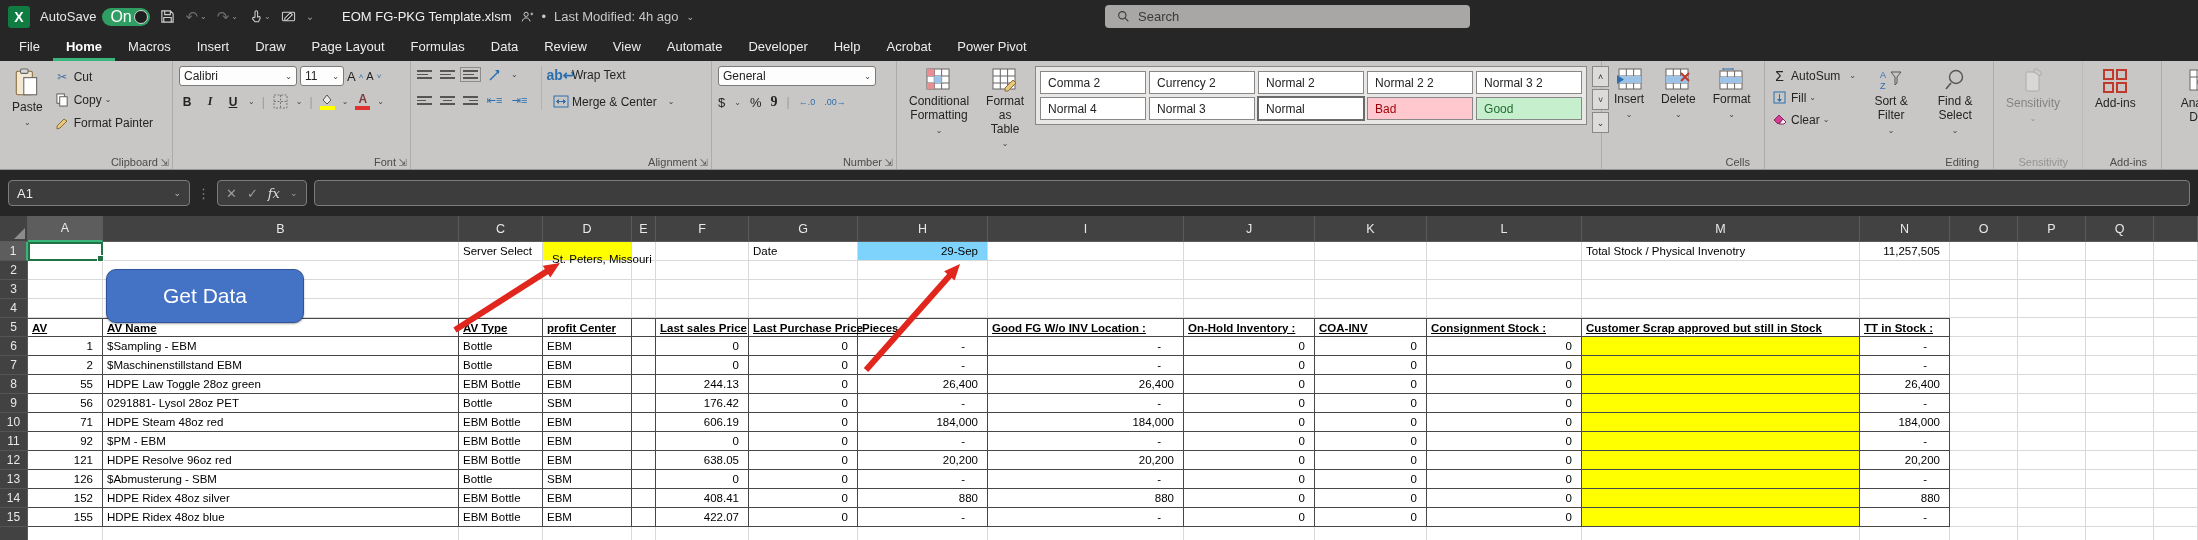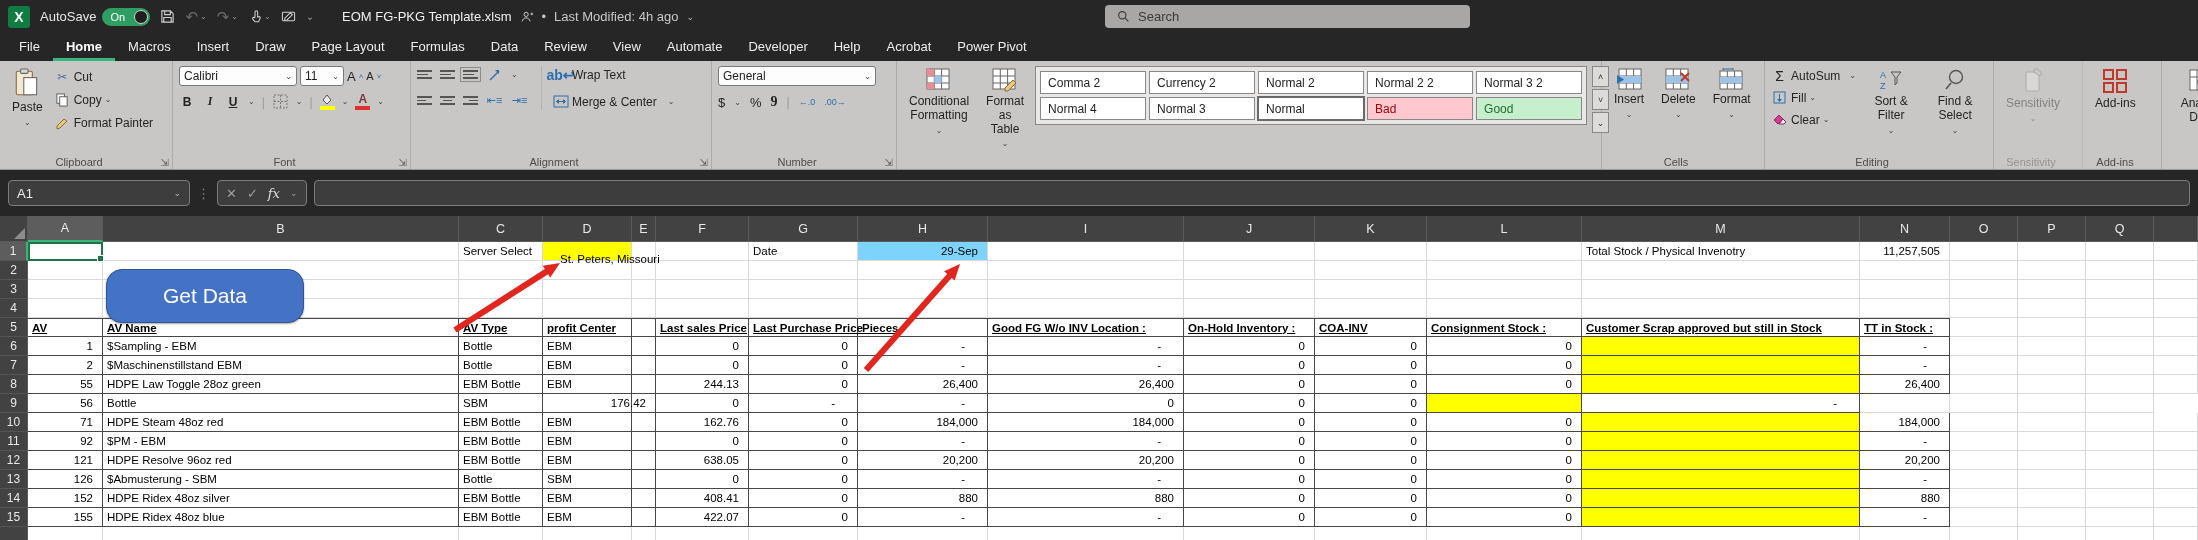--- a/index.html
+++ b/index.html
@@ -6,37 +6,37 @@
   body{width:2198px;height:540px;overflow:hidden;position:relative;background:#fff;
        font-family:"Liberation Sans",sans-serif;-webkit-font-smoothing:antialiased}
   
   .titlebar{height:33px;background:#262626;color:#e6e6e6;display:flex;align-items:center;font-size:13px;position:relative}
   .tb-left{display:flex;align-items:center;gap:10px;padding-left:8px}
   .xl-logo{width:22px;height:22px;background:#107c41;border-radius:3px;color:#fff;font-weight:bold;
            display:flex;align-items:center;justify-content:center;font-size:14px}
   .autosave{display:flex;align-items:center;gap:6px}
   .as-pill{width:48px;height:18px;border-radius:9px;background:#2f9e63;display:flex;align-items:center;
            justify-content:space-between;padding:0 2px 0 8px;box-sizing:border-box}
-  .as-pill .on{color:#fff;font-size:11px}
+  .as-pill .on{color:#fff;font-size:16px}
   .as-knob{width:14px;height:14px;border-radius:50%;background:#1f1f1f;border:1px solid #d0d0d0;box-sizing:border-box}
   .tb-ic{color:#bfbfbf;font-size:15px;line-height:1;display:flex;align-items:center;gap:2px}
   .tb-ic.dim{color:#6d6d6d}
   .tb-ic .dd{font-size:8px;color:#9a9a9a}
   .fname{margin-left:18px;display:flex;align-items:center;gap:8px;color:#f0f0f0}
   .fname .meta{color:#c8c8c8}
   .searchbox{position:absolute;left:1105px;top:5px;width:365px;height:23px;background:#a9a7a5;border-radius:4px;
              display:flex;align-items:center;gap:8px;padding-left:12px;box-sizing:border-box;color:#3a3a3a;font-size:13px}
   
   .tabsrow{height:28px;background:#262626;display:flex;align-items:stretch;color:#ececec;font-size:13px;padding-left:6px}
   .rtab{padding:6px 13px 4px;display:flex;align-items:center;border-bottom:3px solid transparent;white-space:nowrap}
   .rtab.active{font-weight:bold;border-bottom-color:#3bb57c;color:#fff}
   
   .ribbon{height:108px;background:#c9c7c5;border-bottom:1px solid #979593;display:flex;color:#242424;font-size:12px;overflow:hidden}
   .rgroup{position:relative;border-right:1px solid #aeacaa;padding:5px 6px 17px 6px;display:flex;gap:5px;align-items:flex-start;flex:0 0 auto}
-  .glabel{position:absolute;bottom:1px;left:0;right:14px;text-align:center;font-size:11px;color:#4c4c4c;white-space:nowrap}
+  .glabel{position:absolute;bottom:1px;left:0;right:14px;text-align:right;font-size:11px;color:#4c4c4c;white-space:nowrap}
   .launch{position:absolute;bottom:1px;right:3px;font-size:10px;color:#555}
   .bigbtn{display:flex;flex-direction:column;align-items:center;justify-content:flex-start;gap:3px;padding:2px 6px;text-align:center;line-height:1.15}
   .bigbtn .dd{font-size:8px;color:#444}
   .vcol{display:flex;flex-direction:column;justify-content:flex-start;gap:4px}
   .srow{display:flex;align-items:center;gap:3px;white-space:nowrap}
   .srow .dd{font-size:8px;color:#444}
   .combo{background:#fdfdfd;border:1px solid #7a7a7a;border-radius:3px;height:20px;display:flex;align-items:center;
          justify-content:space-between;padding:0 4px;box-sizing:border-box}
   .combo .dd{font-size:8px;color:#444}
   .ic16{width:17px;height:17px;display:inline-flex;align-items:center;justify-content:center;flex:0 0 auto}
@@ -77,23 +77,23 @@
   .cell.dashpad{padding-right:22px}
   .cell.numpad{padding-right:9px}
   .cell.tbl{border-right:1px solid #474747;border-bottom:1px solid #474747}
   .cell.tbltop{border-top:1px solid #474747}
   .cell.hdrcell{font-weight:bold;text-decoration:underline}
   .cell.yellow{background:#ffff00}
   .corner{background:#424242;border-right:1px solid #5a5a5a;border-bottom:1px solid #5a5a5a;position:relative}
   .corner:after{content:"";position:absolute;right:2px;bottom:2px;border-left:11px solid transparent;border-bottom:11px solid #8c8c8c}
   .selbox{position:absolute;border:2px solid #217346;box-sizing:border-box;pointer-events:none}
   .selbox .handle{position:absolute;right:-3px;bottom:-3px;width:5px;height:5px;background:#217346;border:1px solid #fff}
-  .getdata{position:absolute;background:#4472c4;border:1px solid #2f5597;border-radius:16px;color:#fff;
+  .getdata{position:absolute;background:#4472c4;border:1px solid #2f5597;border-radius:10px;color:#fff;
            font-size:21px;display:flex;align-items:center;justify-content:center;box-shadow:0 1px 2px rgba(0,0,0,.35)}
-  .overflow-text{position:absolute;left:13px;top:0;bottom:0;display:flex;align-items:center;padding:17px 4px;white-space:nowrap;z-index:3}
+  .overflow-text{position:absolute;left:5px;top:0;bottom:0;display:flex;align-items:center;padding:17px 4px;white-space:nowrap;z-index:3}
   .ylayer{position:absolute;left:0;top:0;bottom:0;right:0;background:#ffff00;z-index:1}
   svg.arrows{position:absolute;left:0;top:0;pointer-events:none;z-index:9}
 </style>
 </head>
 <body>
 
 <div class="titlebar">
   <div class="tb-left">
     <span class="xl-logo">X</span>
     <span class="autosave">
@@ -704,20 +704,21 @@
       <div class="cell tbl yellow"></div>
       <div class="cell tbl right numpad">26,400</div>
       <div class="cell"></div>
       <div class="cell"></div>
       <div class="cell"></div>
       <div class="cell"></div>
     </div>
     <div class="srow-grid" style="grid-template-columns: 28px 75px 356px 84px 89px 24px 93px 109px 130px 196px 131px 112px 155px 278px 90px 68px 68px 68px 44px; height: 19px;">
       <div class="rhdr">9</div>
       <div class="cell tbl right numpad">56</div>
+      <div class="cell tbl">0291881- Lysol 28oz PET</div>
       <div class="cell tbl">Bottle</div>
       <div class="cell tbl">SBM</div>
       <div class="cell tbl"></div>
       <div class="cell tbl right numpad">176.42</div>
       <div class="cell tbl right numpad">0</div>
       <div class="cell tbl right dashpad">-</div>
       <div class="cell tbl right dashpad">-</div>
       <div class="cell tbl right numpad">0</div>
       <div class="cell tbl right numpad">0</div>
       <div class="cell tbl right numpad">0</div>
@@ -728,21 +729,21 @@
       <div class="cell"></div>
       <div class="cell"></div>
     </div>
     <div class="srow-grid" style="grid-template-columns: 28px 75px 356px 84px 89px 24px 93px 109px 130px 196px 131px 112px 155px 278px 90px 68px 68px 68px 44px; height: 19px;">
       <div class="rhdr">10</div>
       <div class="cell tbl right numpad">71</div>
       <div class="cell tbl">HDPE Steam 48oz red</div>
       <div class="cell tbl">EBM Bottle</div>
       <div class="cell tbl">EBM</div>
       <div class="cell tbl"></div>
-      <div class="cell tbl right numpad">162.76</div>
+      <div class="cell tbl right numpad">606.19</div>
       <div class="cell tbl right numpad">0</div>
       <div class="cell tbl right numpad">184,000</div>
       <div class="cell tbl right numpad">184,000</div>
       <div class="cell tbl right numpad">0</div>
       <div class="cell tbl right numpad">0</div>
       <div class="cell tbl right numpad">0</div>
       <div class="cell tbl yellow"></div>
       <div class="cell tbl right numpad">184,000</div>
       <div class="cell"></div>
       <div class="cell"></div>

